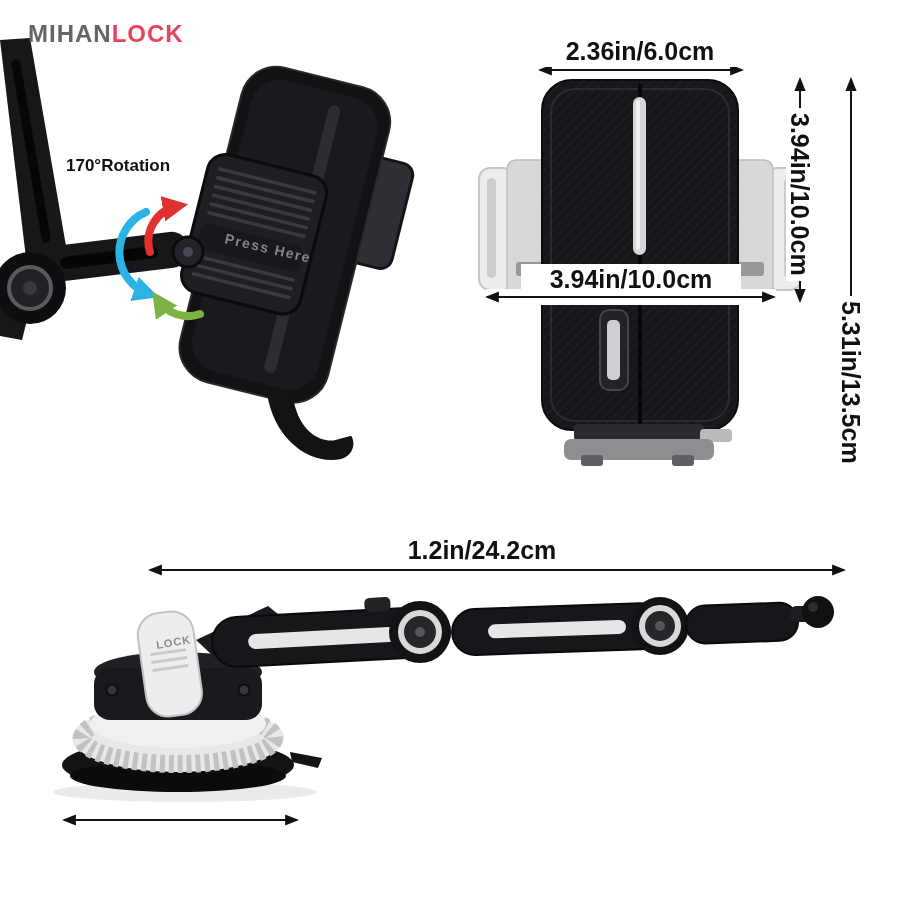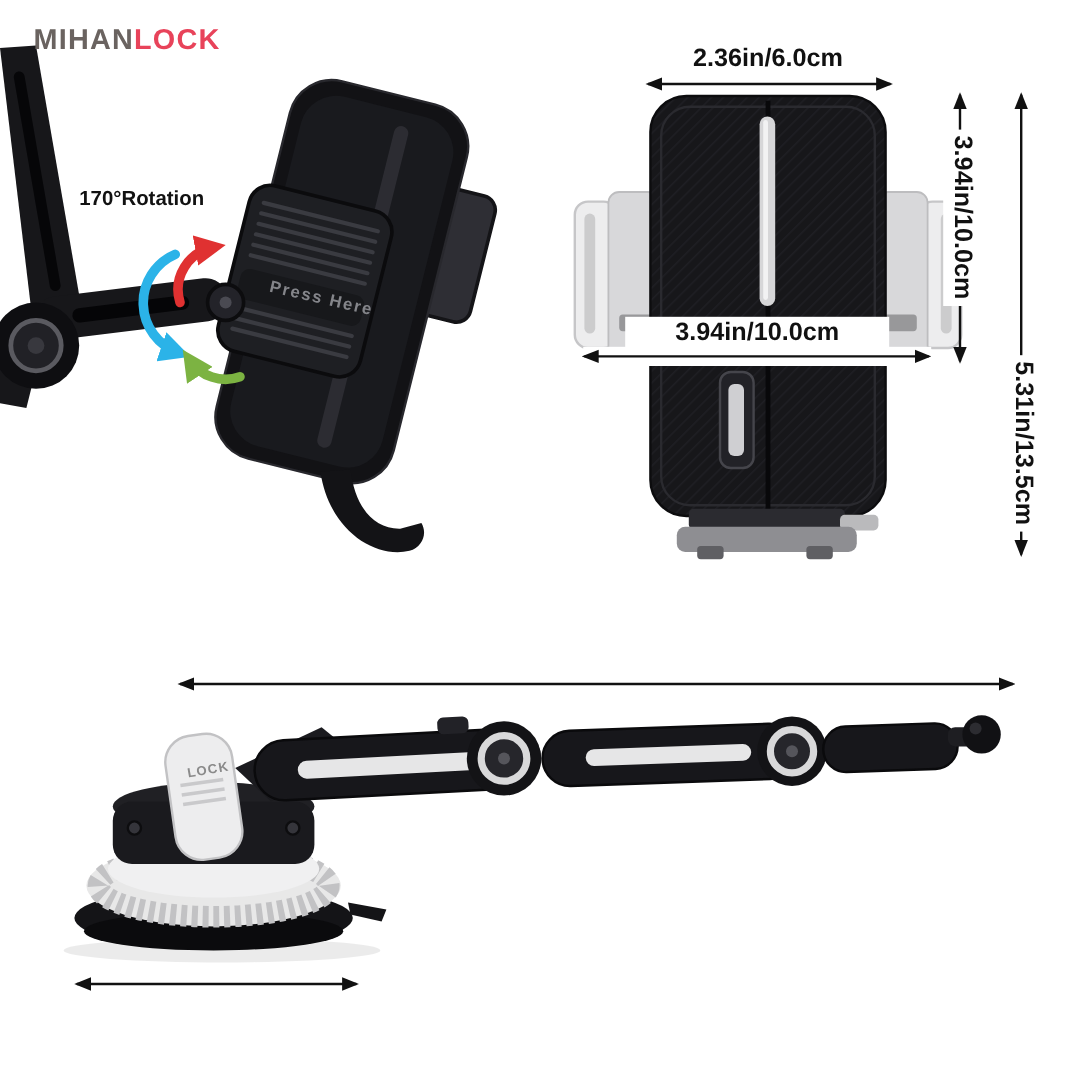--- a/index.html
+++ b/index.html
@@ -7,21 +7,21 @@
   body {
     background:#ffffff;
     font-family:"Liberation Sans", sans-serif;
     position:relative;
     overflow:hidden;
   }
   .stage { position:absolute; inset:0; }
   svg.art { position:absolute; left:0; top:0; }
 
   .lbl { position:absolute; color:var(--dimension-text,#111); font-weight:700; }
-  .dim { font-size:21px; background:#ffffff; }
+  .dim { font-size:25px; background:#ffffff; }
   .dim-h { width:220px; text-align:center; padding:1px 0; }
   .dim-v { writing-mode:vertical-rl; text-orientation:mixed; width:30px; padding:5px 2px; text-align:center; }
 
   .logo { position:absolute; left:28px; top:20px; font-size:24px; font-weight:700; letter-spacing:1px; }
   .logo .g { color:var(--logo-gray,#6a6360); }
   .logo .r { color:var(--logo-red,#e8435a); }
 
   .rot-lbl { left:66px; top:156px; font-size:17px; }
   .press-lbl {
     left:224px; top:240px; font-size:14px; font-weight:700;
@@ -211,14 +211,15 @@
   </div>
 
   <div class="lbl rot-lbl">170°Rotation</div>
   <div class="lbl press-lbl">Press Here</div>
   <div class="lbl lock-lbl">LOCK</div>
 
   <div class="lbl dim dim-h" style="left:530px; top:36px;">2.36in/6.0cm</div>
   <div class="lbl dim dim-v" style="left:786px; top:108px;">3.94in/10.0cm</div>
   <div class="lbl dim dim-v" style="left:837px; top:296px;">5.31in/13.5cm</div>
   <div class="lbl dim dim-h" style="left:521px; top:264px;">3.94in/10.0cm</div>
+  <div class="lbl dim dim-h" style="left:372px; top:535px;">1.2in/24.2cm</div>
 
 </div>
 
 </body></html>

